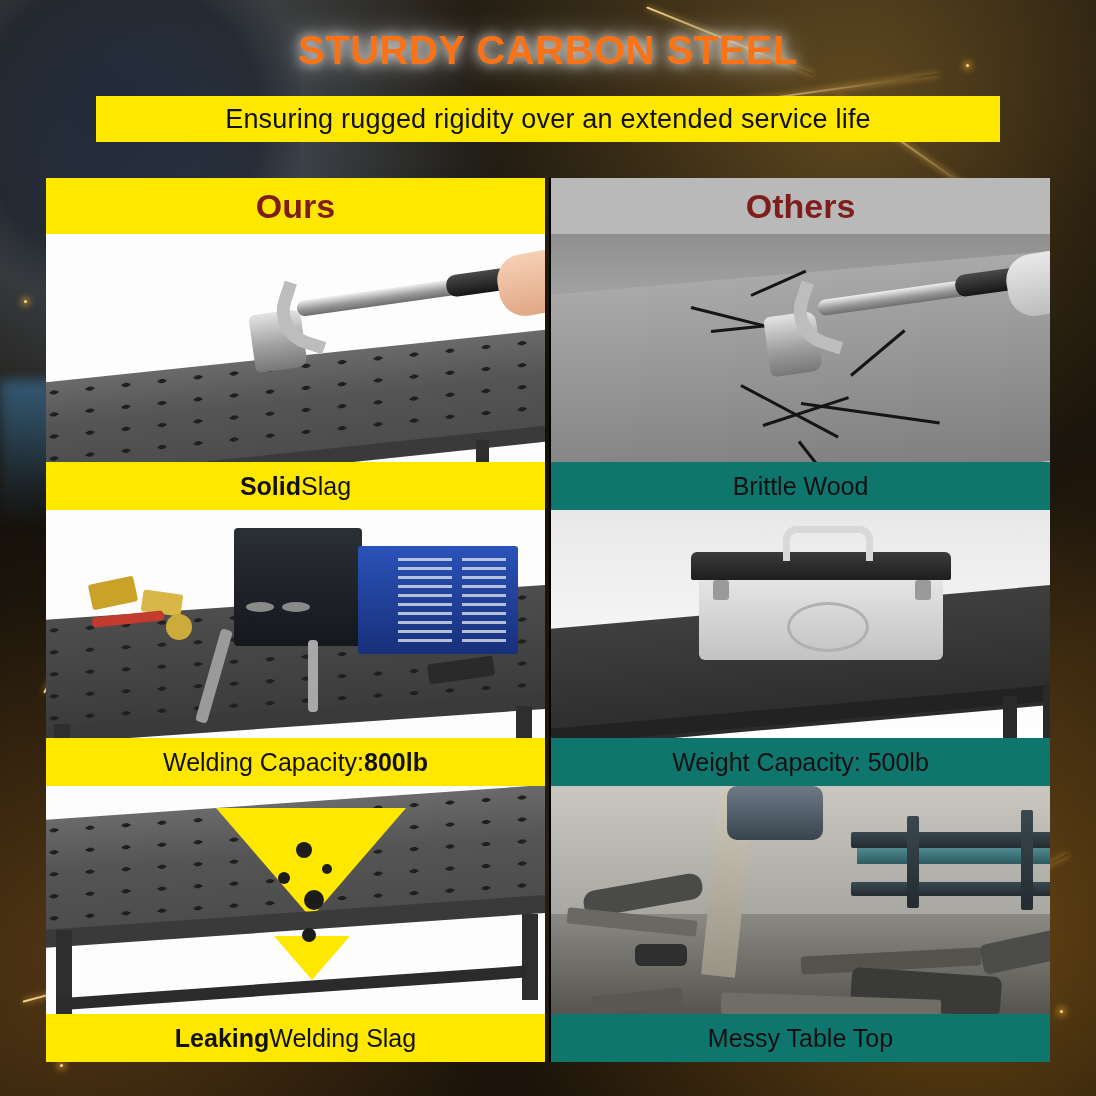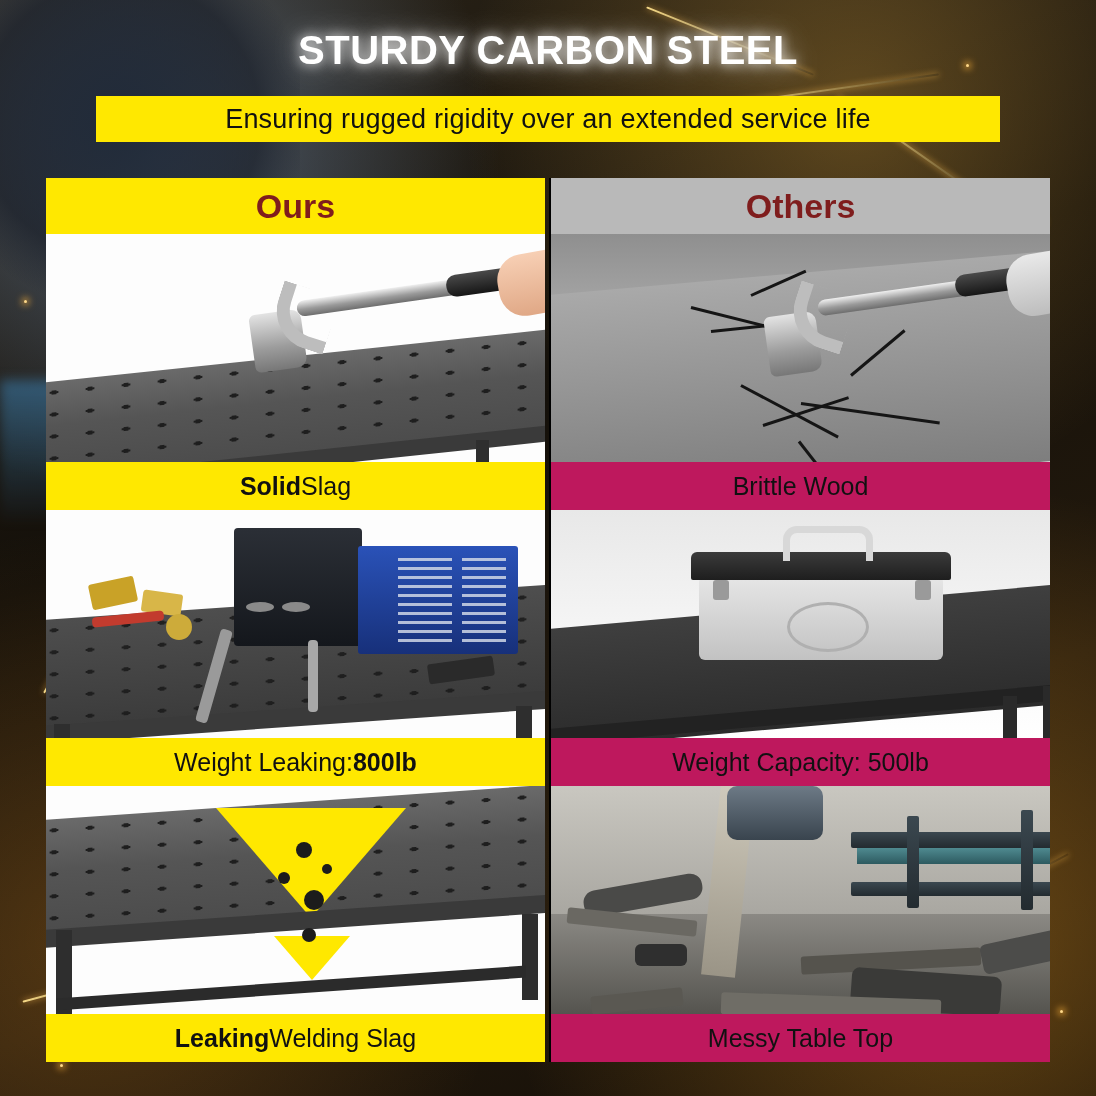--- a/index.html
+++ b/index.html
@@ -59,21 +59,21 @@
   
   .title {
     position: absolute;
     top: 28px;
     left: 0;
     width: 100%;
     text-align: center;
     font-size: 40px;
     font-weight: bold;
     letter-spacing: 0.5px;
-    color: #ffffff;
+    color: #f97316;
     text-shadow: 0 0 12px rgba(255,255,255,0.85), 0 0 26px rgba(255,255,255,0.7);
   }
   .subtitle-bar {
     position: absolute;
     top: 96px;
     left: 96px;
     width: 904px;
     height: 46px;
     background: #ffe800;
     display: flex;
@@ -128,21 +128,21 @@
     height: 48px;
     flex: 0 0 48px;
     display: flex;
     align-items: center;
     justify-content: center;
     font-size: 25px;
     color: #111;
     white-space: nowrap;
   }
   .caption.ours { background: #ffe800; }
-  .caption.others { background: #be185d; }
+  .caption.others { background: #0f766e; }
   .caption b { font-weight: bold; }
 
   
   .white-bg { position:absolute; inset:0; background:#fdfdfd; }
   .grey-bg { position:absolute; inset:0; background: linear-gradient(180deg,#e8e8e8 0%, #f7f7f7 60%, #ffffff 100%); }
 
   
   .table-top {
     position: absolute;
     background: linear-gradient(180deg,#6a6a6a 0%, #555 40%, #4a4a4a 100%);
@@ -395,21 +395,21 @@
 
           <div class="junk" style="left:44px; top:70px; width:46px; height:26px; background:#c9a227; transform:rotate(-12deg);"></div>
           <div class="junk" style="left:96px; top:82px; width:40px; height:22px; background:#d8b648; transform:rotate(8deg);"></div>
           <div class="junk" style="left:46px; top:104px; width:72px; height:10px; background:#c23b2e; border-radius:4px; transform:rotate(-6deg);"></div>
           <div class="junk" style="left:120px; top:104px; width:26px; height:26px; background:#cdab3a; border-radius:50%;"></div>
           <div class="junk" style="left:162px; top:118px; width:12px; height:96px; background:#9a9a9a; border-radius:4px; transform:rotate(16deg);"></div>
           <div class="junk" style="left:262px; top:130px; width:10px; height:72px; background:#a8a8a8; border-radius:4px;"></div>
           <div class="junk" style="left:382px; top:150px; width:66px; height:20px; background:#2a2a2a; transform:rotate(-8deg);"></div>
         </div>
         <div class="caption ours">
-          <span>Weight Leaking: </span>
+          <span>Welding Capacity: </span>
             <b>800lb</b>
         </div>
       </div>
 
       <div class="cell">
         <div class="media">
           <div class="white-bg"></div>
           <div class="table-top" style="left:-10px; top:16px; width:530px; height:126px; transform:skewY(-4deg);">
             <div class="perf"></div>
           </div>

